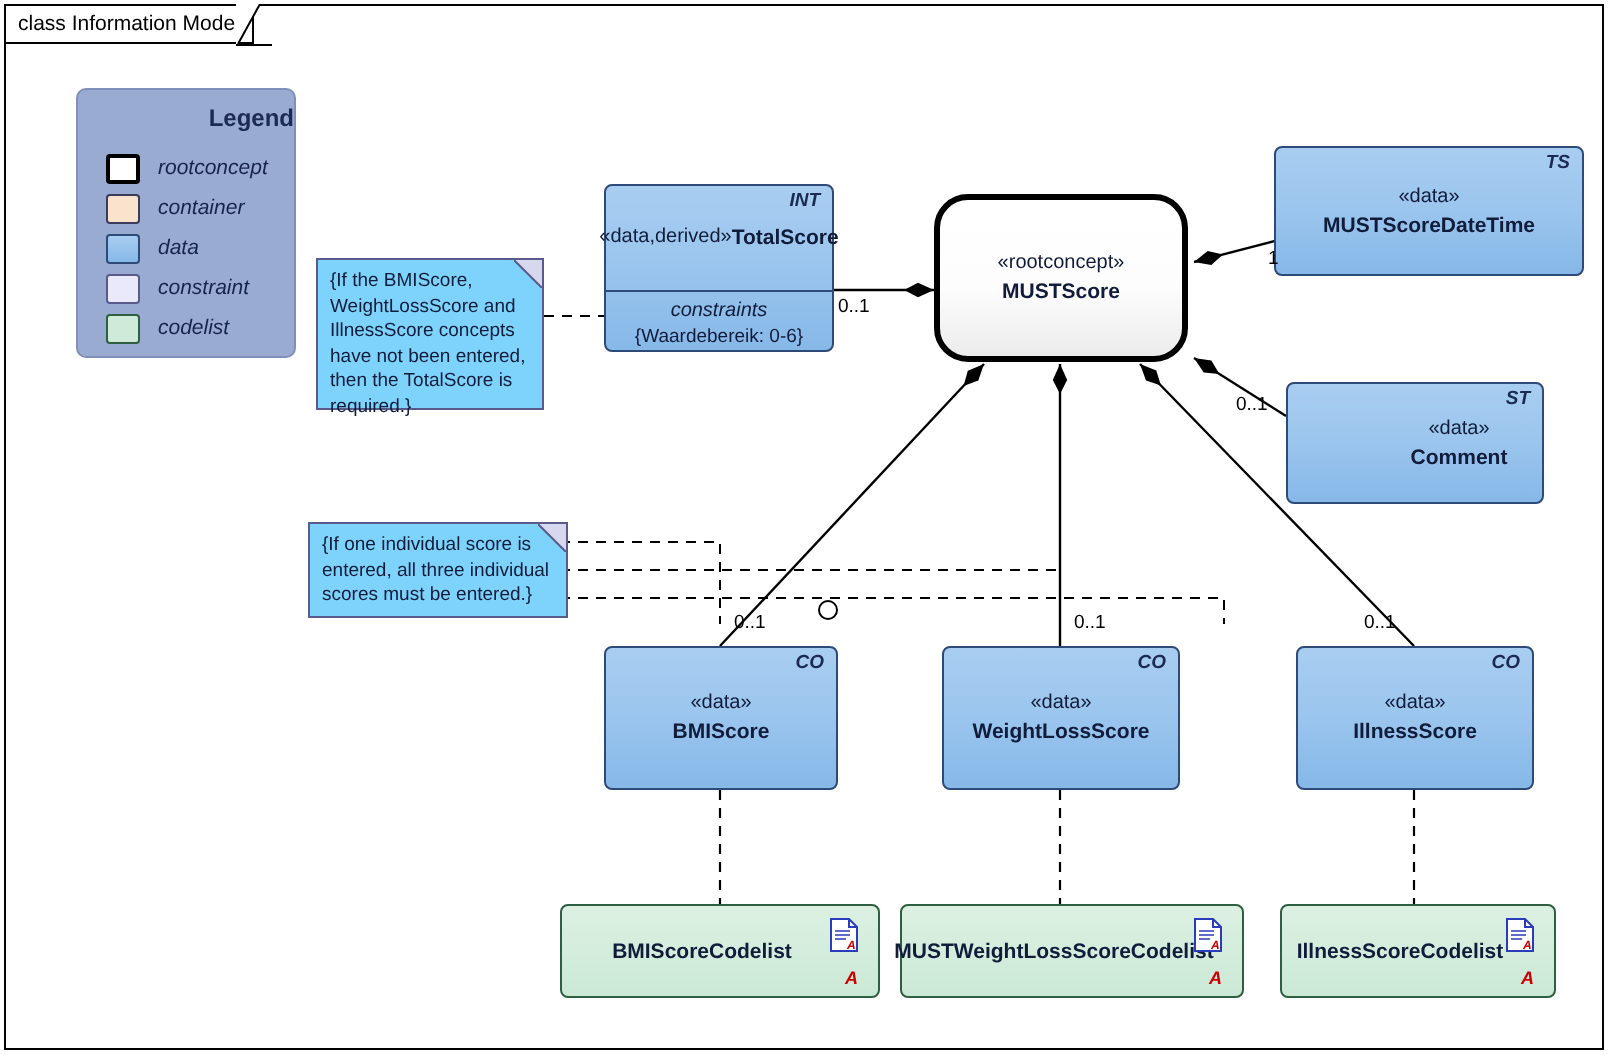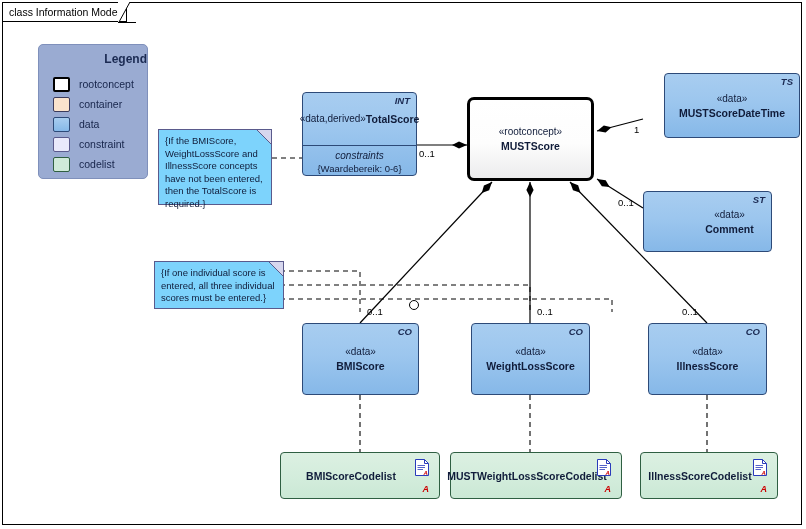--- a/index.html
+++ b/index.html
@@ -22,21 +22,21 @@
   .node .body{display:flex;flex-direction:column;align-items:center;justify-content:center;height:100%;}
   .stereo{font-size:10px;color:#101c3a;line-height:14px;}
   .cname{font-size:10.5px;font-weight:bold;color:#101c3a;line-height:14px;}
 
   
   .data-node{background:linear-gradient(to bottom,#a8cdf0 0%,#9cc6ee 45%,#86b8e8 100%);border-color:#2d4a78;}
   
   .codelist-node{background:linear-gradient(to bottom,#dcf0e2 0%,#d2ecdb 60%,#cbe8d5 100%);border-color:#2f5f42;}
   .codelist-node .cname{font-size:10.5px;}
   
-  .root-node{background:linear-gradient(to bottom,#ffffff 0%,#fdfdfd 55%,#ececed 100%);border:3px solid #000;border-radius:7px;}
+  .root-node{background:linear-gradient(to bottom,#ffffff 0%,#fdfdfd 55%,#ececed 100%);border:3px solid #000;border-radius:17px;}
   
   .note{position:absolute;box-sizing:border-box;background:#7dd3fc;border:1px solid #5a5a8c;
         font-size:9.5px;color:#101c3a;line-height:12.5px;padding:5px 6px 4px 6px;}
   .note .fold{position:absolute;top:0;right:0;width:14px;height:14px;}
 
   
   .compart-div{border-top:1px solid #2d4a78;width:100%;}
   .constr-label{font-size:10px;font-style:italic;color:#101c3a;line-height:13px;text-align:center;}
   .constr-val{font-size:9.5px;color:#101c3a;line-height:13px;text-align:center;}
 
@@ -44,21 +44,21 @@
   .legend{position:absolute;box-sizing:border-box;background:#9aabd2;border:1px solid #7f90bb;border-radius:5px;}
   .legend-title{text-align:right;font-size:12px;font-weight:bold;color:#1b2a52;margin-top:7px;}
   .legend-rows{margin:8px 0 0 14px;}
   .legend-row{display:flex;align-items:center;height:20px;}
   .sw{width:17px;height:15px;border:1px solid #3b3b5c;border-radius:2px;margin-right:9px;box-sizing:border-box;}
   .sw.rootconcept{background:#ffffff;border:2px solid #000;}
   .sw.container{background:#fae3cd;}
   .sw.data{background:linear-gradient(to bottom,#a8cdf0,#86b8e8);border-color:#2d4a78;}
   .sw.codelist{background:#cfead9;border-color:#2f5f42;}
   .sw.constraint{background:#e9e9fb;border-color:#5a5a8c;}
-  .legend-label{font-size:10.5px;color:#16244a;}
+  .legend-label{font-size:10.5px;color:#16244a;font-style:italic;}
 
   
   .doc-icon{position:absolute;top:6px;right:10px;width:14px;height:17px;}
   .amark{position:absolute;right:10px;bottom:4px;font-size:9px;font-weight:bold;font-style:italic;color:#cc0000;}
 
   
   .mult{position:absolute;font-size:9.5px;color:#000;white-space:nowrap;}
 </style>
 </head>
 <body>
@@ -168,21 +168,21 @@
     </div>
   </div>
 
   <div class="node root-node" style="left:467px;top:97px;width:127px;height:84px;">
     <div class="body">
       <div class="stereo">«rootconcept»</div>
       <div class="cname">MUSTScore</div>
     </div>
   </div>
 
-  <div class="node data-node" style="left:664px;top:73px;width:136px;height:65px;text-align:right;">
+  <div class="node data-node" style="left:637px;top:73px;width:155px;height:65px;text-align:right;">
     <span class="tag">TS</span>
     <div class="body">
       <div class="stereo">«data»</div>
       <div class="cname">MUSTScoreDateTime</div>
     </div>
   </div>
 
   <div class="node data-node" style="left:643px;top:191px;width:129px;height:61px;padding-left:44px;">
     <span class="tag">ST</span>
     <div class="body">

